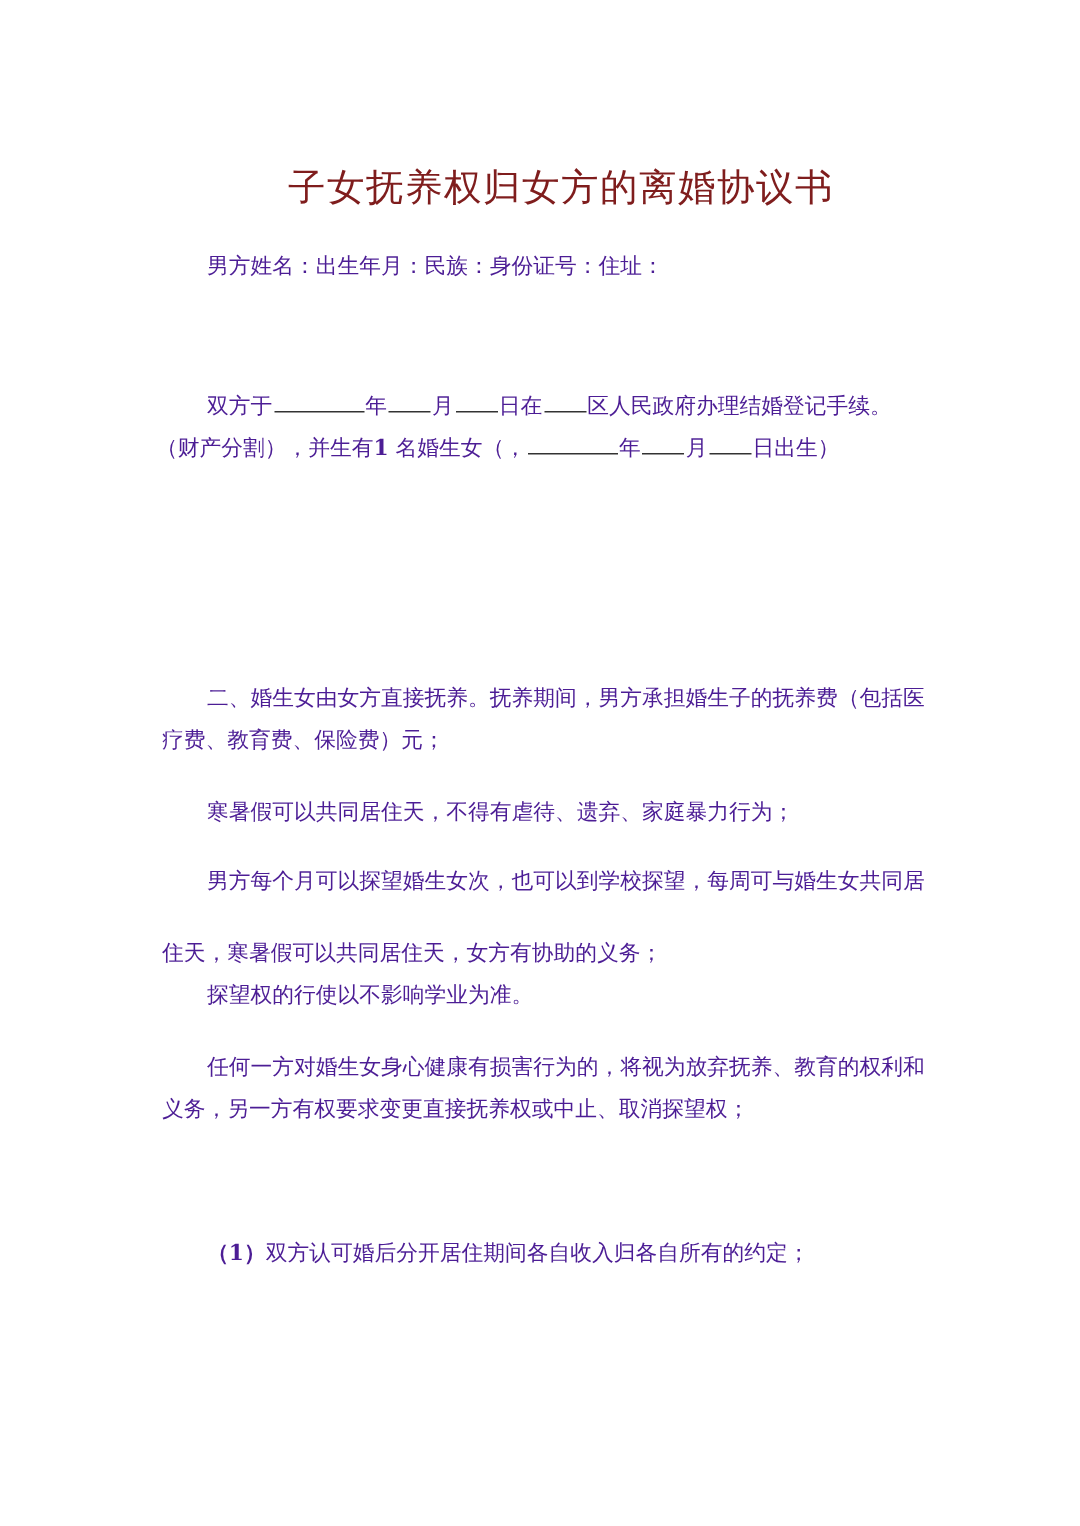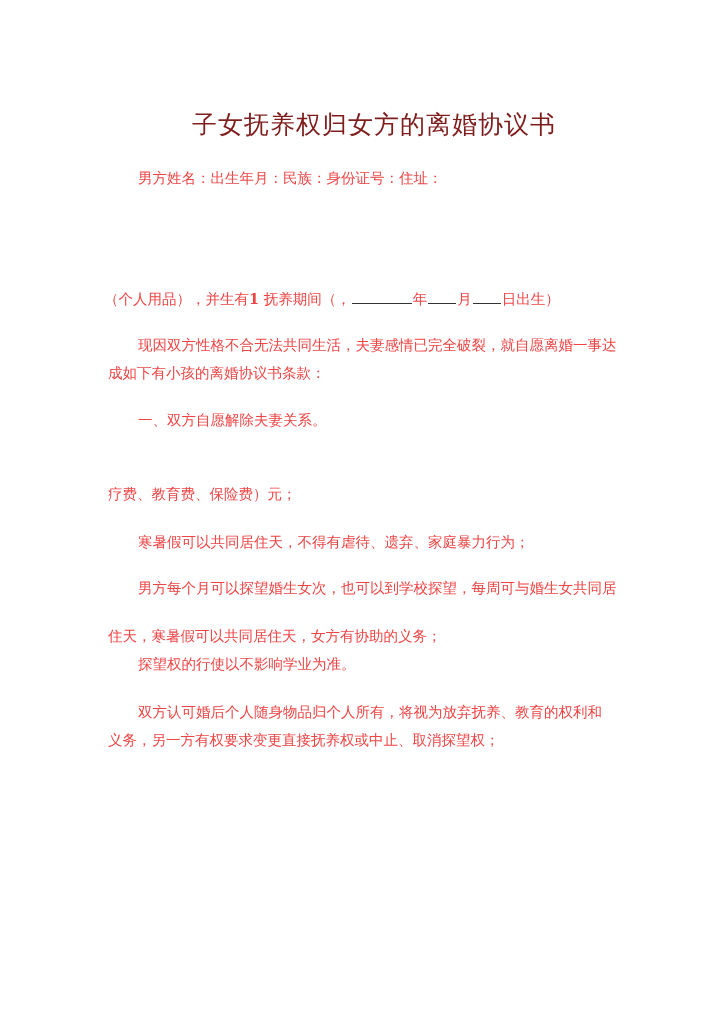--- a/index.html
+++ b/index.html
@@ -3,53 +3,53 @@
 <meta charset="utf-8">
 <style>
   html, body { margin: 0; padding: 0; background: #ffffff; }
   body { width: 720px; height: 1017px; position: relative; overflow: hidden;
          font-family: "DejaVu Sans", "Liberation Sans", sans-serif; color: #2a2a2a; }
   .page { position: absolute; left: 0; top: 0; width: 720px; height: 1017px; background: #fff; }
   .title { position: absolute; left: 14px; width: 720px; top: 108px; text-align: center;
            font-family: "DejaVu Serif", "Liberation Serif", serif; font-size: 25px;
            letter-spacing: 1px; color: #7f1d1d; }
   .p { position: absolute; left: 108px; width: 500px; font-size: 14.5px; line-height: 28px;
-       white-space: nowrap; color: #ef4444; }
+       white-space: nowrap; color: #4c1d95; }
   .indent { text-indent: 30px; }
   .u { display: inline-block; border-bottom: 1px solid #333; height: 14px; vertical-align: baseline; margin: 0 1px; }
   .u-long { width: 60px; }
   .u-short { width: 28px; }
   .num { font-family: "DejaVu Serif", "Liberation Serif", serif; font-weight: bold; }
 </style>
 </head>
 <body>
 
 <div class="page">
 
   <div class="title">子女抚养权归女方的离婚协议书</div>
 
   <div class="p indent" style="top:164px">男方姓名：出生年月：民族：身份证号：住址：</div>
 
 
+  <div class="p indent" style="top:257px"><span>双方于</span><span class="u u-long"></span><span>年</span><span class="u u-short"></span><span>月</span><span class="u u-short"></span><span>日在</span><span class="u u-short"></span><span>区人民政府办理结婚登记手续。</span></div>
 
-  <div class="p" style="top:285px; left:104px"><span>（个人用品），并生有</span><span class="num">1</span> <span>抚养期间（，</span><span class="u u-long"></span><span>年</span><span class="u u-short"></span><span>月</span><span class="u u-short"></span><span>日出生）</span></div>
+  <div class="p" style="top:285px; left:104px"><span>（财产分割），并生有</span><span class="num">1</span> <span>名婚生女（，</span><span class="u u-long"></span><span>年</span><span class="u u-short"></span><span>月</span><span class="u u-short"></span><span>日出生）</span></div>
 
-  <div class="p indent" style="top:331px">现因双方性格不合无法共同生活，夫妻感情已完全破裂，就自愿离婚一事达</div>
-  <div class="p" style="top:359px">成如下有小孩的离婚协议书条款：</div>
 
-  <div class="p indent" style="top:406px">一、双方自愿解除夫妻关系。</div>
 
+  <div class="p indent" style="top:452px">二、婚生女由女方直接抚养。抚养期间，男方承担婚生子的抚养费（包括医</div>
   <div class="p" style="top:480px">疗费、教育费、保险费）元；</div>
 
   <div class="p indent" style="top:528px">寒暑假可以共同居住天，不得有虐待、遗弃、家庭暴力行为；</div>
 
   <div class="p indent" style="top:574px">男方每个月可以探望婚生女次，也可以到学校探望，每周可与婚生女共同居</div>
   <div class="p" style="top:622px">住天，寒暑假可以共同居住天，女方有协助的义务；</div>
 
   <div class="p indent" style="top:650px">探望权的行使以不影响学业为准。</div>
 
-  <div class="p indent" style="top:698px">双方认可婚后个人随身物品归个人所有，将视为放弃抚养、教育的权利和</div>
+  <div class="p indent" style="top:698px">任何一方对婚生女身心健康有损害行为的，将视为放弃抚养、教育的权利和</div>
   <div class="p" style="top:726px">义务，另一方有权要求变更直接抚养权或中止、取消探望权；</div>
 
 
+  <div class="p indent" style="top:822px"><span class="num">（1）</span><span>双方认可婚后分开居住期间各自收入归各自所有的约定；</span></div>
 
 
 </div>
 
 </body></html>

